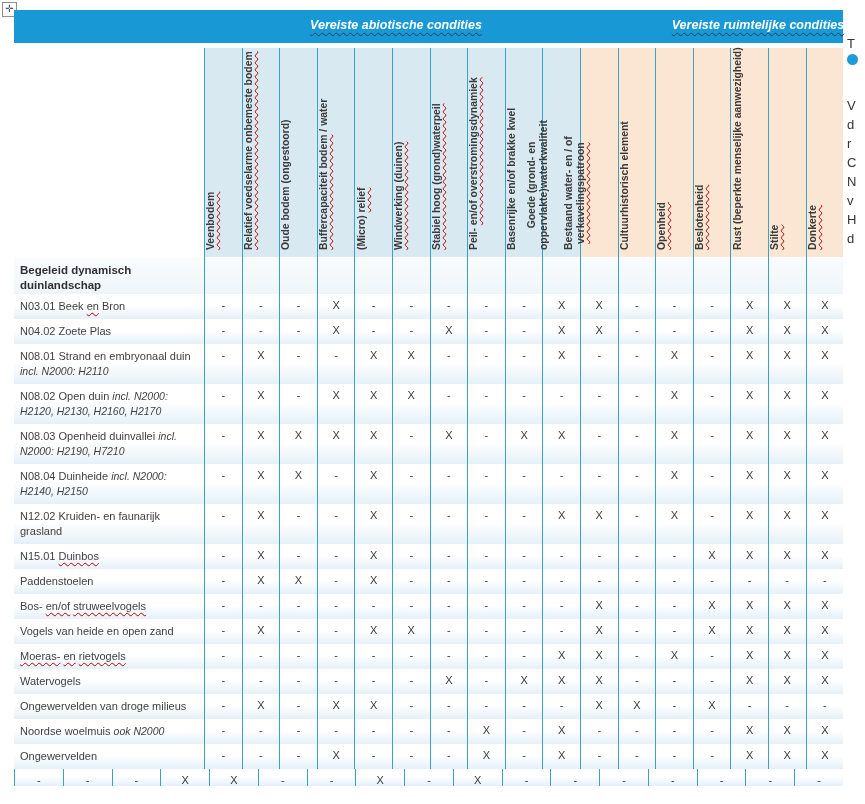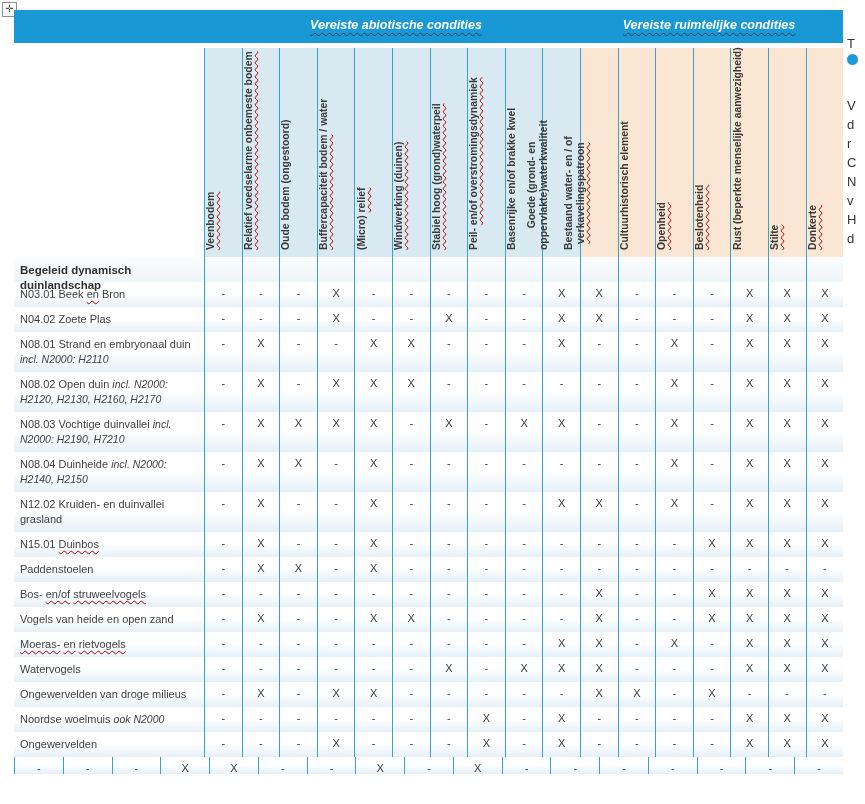--- a/index.html
+++ b/index.html
@@ -17,21 +17,21 @@
   
   .tbl{position:absolute;left:14px;top:10px;width:829px;}
   .bar{position:relative;height:33px;background:#1899D6;font-style:italic;}
   .bar .gtitle{
     position:absolute;top:8px;transform:translateX(-50%);
     color:#ffffff;font-weight:bold;font-size:12.5px;white-space:nowrap;
     text-decoration-line:underline;text-decoration-style:wavy;
     text-decoration-color:#1b3d5f;text-decoration-thickness:1px;text-underline-offset:3px;
   }
   .bar .t1{left:382px;}
-  .bar .t2{left:695px;text-align:center;}
+  .bar .t2{left:744px;text-align:center;}
   .gap{height:5px;background:#ffffff;}
   .row{display:flex;width:829px;}
   .lbl{width:190px;box-sizing:border-box;padding:5px 4px 5px 6px;
        font-size:11px;line-height:15px;color:#3f3f3f;}
   .c{flex:1;box-sizing:border-box;border-left:1px solid #3aa3c4;
      text-align:center;font-size:11px;color:#3a3a3a;padding-top:5px;}
   
   .hdr{height:209px;}
   .hdr .lbl{padding:0;}
   .hcell{position:relative;padding:0;overflow:visible;}
@@ -40,21 +40,21 @@
   .vh{
     position:absolute;bottom:7px;white-space:nowrap;
     transform:rotate(-90deg);transform-origin:0 100%;
     font-weight:bold;font-size:10.4px;line-height:12px;color:#3a3a3a;
   }
   .vh.l1{left:calc(50% - 6px);}
   .vh.l2{left:calc(50% - 12px);}
   
   .drow{background:linear-gradient(180deg,#ffffff 0%,#ffffff 45%,#e5f0f8 100%);}
   .sec .lbl{font-weight:bold;font-size:11.5px;color:#303030;padding-top:6px;}
-  .sec{height:25px;background:linear-gradient(180deg,#fafcfd 0%,#eef5f9 100%);}
+  .sec{height:37px;background:linear-gradient(180deg,#fafcfd 0%,#eef5f9 100%);}
   
   .w{
     text-decoration-line:underline;text-decoration-style:wavy;
     text-decoration-color:#c00000;text-decoration-thickness:1px;text-underline-offset:2px;
   }
   .i{font-style:italic;font-size:10.5px;}
   
   .frag{position:absolute;left:847px;font-size:13px;color:#333;line-height:19px;}
   .frag-t{top:34px;}
   .bullet{position:absolute;left:847px;top:54px;width:11px;height:11px;border-radius:50%;background:#1e9bd7;}
@@ -221,21 +221,21 @@
         <div class="c">-</div>
         <div class="c">-</div>
         <div class="c">-</div>
         <div class="c">X</div>
         <div class="c">-</div>
         <div class="c">X</div>
         <div class="c">X</div>
         <div class="c">X</div>
       </div>
       <div class="row drow">
-        <div class="lbl"><span>N08.03 Vochtige duinvallei </span><span class="i">incl. N2000: H2190, H7210</span></div>
+        <div class="lbl"><span>N08.03 Openheid duinvallei </span><span class="i">incl. N2000: H2190, H7210</span></div>
         <div class="c">-</div>
         <div class="c">X</div>
         <div class="c">X</div>
         <div class="c">X</div>
         <div class="c">X</div>
         <div class="c">-</div>
         <div class="c">X</div>
         <div class="c">-</div>
         <div class="c">X</div>
         <div class="c">X</div>
@@ -261,21 +261,21 @@
         <div class="c">-</div>
         <div class="c">-</div>
         <div class="c">-</div>
         <div class="c">X</div>
         <div class="c">-</div>
         <div class="c">X</div>
         <div class="c">X</div>
         <div class="c">X</div>
       </div>
       <div class="row drow">
-        <div class="lbl"><span>N12.02 Kruiden- en duinvallei grasland</span></div>
+        <div class="lbl"><span>N12.02 Kruiden- en faunarijk grasland</span></div>
         <div class="c">-</div>
         <div class="c">X</div>
         <div class="c">-</div>
         <div class="c">-</div>
         <div class="c">X</div>
         <div class="c">-</div>
         <div class="c">-</div>
         <div class="c">-</div>
         <div class="c">-</div>
         <div class="c">X</div>

